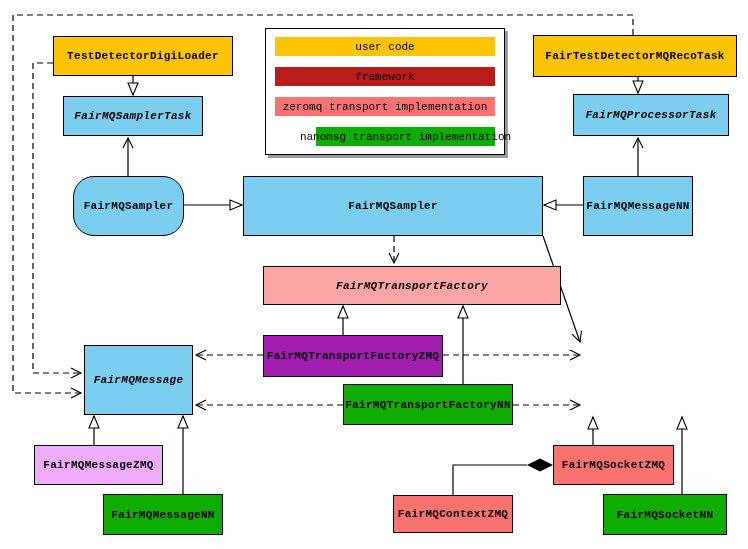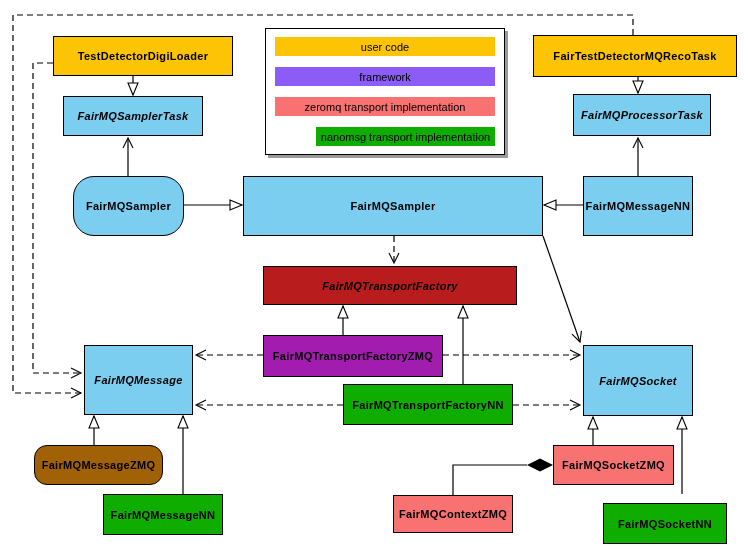--- a/index.html
+++ b/index.html
@@ -1,18 +1,18 @@
 <!DOCTYPE html>
 <html><head>
 <meta charset="utf-8">
 <style>
   html,body{margin:0;padding:0;background:#fff;}
   #stage{
     position:relative;width:748px;height:549px;background:#fff;overflow:hidden;
-    font-family:Liberation Sans, sans-serif;
+    font-family:Liberation Mono, monospace;
   }
   #edges{position:absolute;left:0;top:0;z-index:1;}
   .node{
     position:absolute;z-index:2;box-sizing:border-box;
     border:1.4px solid #000;
     display:flex;align-items:center;justify-content:center;
     font-weight:bold;font-size:11px;color:#000;
     letter-spacing:0.3px;white-space:nowrap;text-align:center;
   }
   .abstract{font-style:italic;}
@@ -66,52 +66,51 @@
     <line x1="183" y1="494" x2="183" y2="416" stroke="#000" stroke-width="1.2" marker-end="url(#tri)"></line>
     <line x1="593" y1="445" x2="593" y2="417" stroke="#000" stroke-width="1.2" marker-end="url(#tri)"></line>
     <line x1="682" y1="494" x2="682" y2="417" stroke="#000" stroke-width="1.2" marker-end="url(#tri)"></line>
 
     <polyline points="453,495 453,465 527,465" fill="none" stroke="#000" stroke-width="1.2"></polyline>
     <polygon points="527,465 540,458.5 553,465 540,471.5" fill="#000"></polygon>
   </svg>
 
   <div class="legend">
     <div class="legend-bar" style="background-color: rgb(252, 196, 5);">user code</div>
-    <div class="legend-bar" style="background-color: #8b5cf6;">framework</div>
+    <div class="legend-bar" style="background-color: #b91c1c;">framework</div>
     <div class="legend-bar" style="background-color: rgb(248, 114, 114);">zeromq transport implementation</div>
     <div class="legend-bar" style="background-color: rgb(15, 173, 0); margin-left: 41px;">nanomsg transport implementation</div>
   </div>
 
   <div class="node" style="left: 53px; top: 36px; width: 180px; height: 40px; background-color: rgb(252, 196, 5);">TestDetectorDigiLoader</div>
 
   <div class="node" style="left: 533px; top: 35px; width: 204px; height: 42px; background-color: rgb(252, 196, 5);">FairTestDetectorMQRecoTask</div>
 
   <div class="node abstract" style="left: 63px; top: 96px; width: 140px; height: 40px; background-color: rgb(124, 206, 240);">FairMQSamplerTask</div>
 
-  <div class="node abstract" style="left: 573px; top: 94px; width: 138px; height: 42px; background-color: rgb(124, 206, 240);">FairMQProcessorTask</div>
+  <div class="node abstract" style="left: 573px; top: 94px; width: 156px; height: 42px; background-color: rgb(124, 206, 240);">FairMQProcessorTask</div>
 
   <div class="node" style="left: 73px; top: 176px; width: 111px; height: 60px; background-color: rgb(124, 206, 240); border-radius: 21px;">FairMQSampler</div>
 
   <div class="node" style="left: 243px; top: 176px; width: 300px; height: 60px; background-color: rgb(124, 206, 240);">FairMQSampler</div>
 
   <div class="node" style="left: 583px; top: 176px; width: 110px; height: 60px; background-color: rgb(124, 206, 240);">FairMQMessageNN</div>
 
-  <div class="node abstract" style="left: 263px; top: 266px; width: 254px; height: 39px; background-color: #b91c1c;">FairMQTransportFactory</div>
+  <div class="node abstract" style="left: 263px; top: 266px; width: 298px; height: 39px; background-color: #fca5a5;">FairMQTransportFactory</div>
 
   <div class="node" style="left: 263px; top: 335px; width: 180px; height: 42px; background-color: #a21caf;">FairMQTransportFactoryZMQ</div>
 
   <div class="node" style="left: 343px; top: 384px; width: 170px; height: 41px; background-color: rgb(15, 173, 0);">FairMQTransportFactoryNN</div>
 
   <div class="node abstract" style="left: 84px; top: 345px; width: 109px; height: 70px; background-color: rgb(124, 206, 240);">FairMQMessage</div>
 
-  <div class="node abstract" style="left: 583px; top: 345px; width: 110px; height: 71px; background-color: rgb(124, 206, 240);">FairMQSocket</div>
 
-  <div class="node" style="left: 34px; top: 445px; width: 129px; height: 40px; background-color: #a16207; border-radius: 13px;">FairMQMessageZMQ</div>
+  <div class="node" style="left: 34px; top: 445px; width: 129px; height: 40px; background-color: #f0abfc;">FairMQMessageZMQ</div>
 
   <div class="node" style="left: 103px; top: 494px; width: 120px; height: 41px; background-color: rgb(15, 173, 0);">FairMQMessageNN</div>
 
   <div class="node" style="left: 393px; top: 495px; width: 120px; height: 38px; background-color: rgb(248, 114, 114);">FairMQContextZMQ</div>
 
   <div class="node" style="left: 553px; top: 445px; width: 121px; height: 40px; background-color: rgb(248, 114, 114);">FairMQSocketZMQ</div>
 
-  <div class="node" style="left: 603px; top: 494px; width: 124px; height: 41px; background-color: rgb(15, 173, 0); margin-top: 9px;">FairMQSocketNN</div>
+  <div class="node" style="left: 603px; top: 494px; width: 124px; height: 41px; background-color: rgb(15, 173, 0);">FairMQSocketNN</div>
 
 </div>
 
 </body></html>

